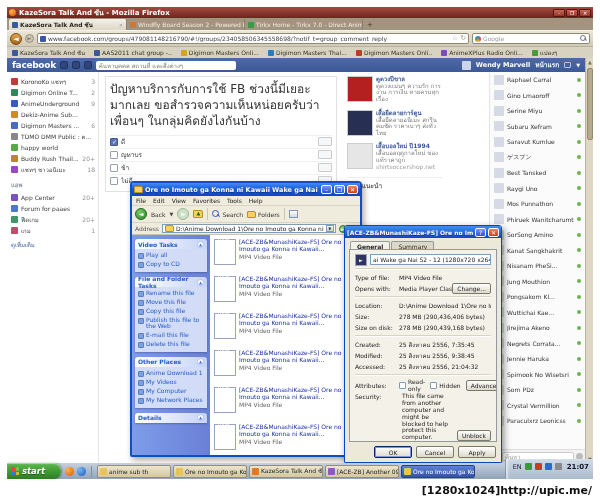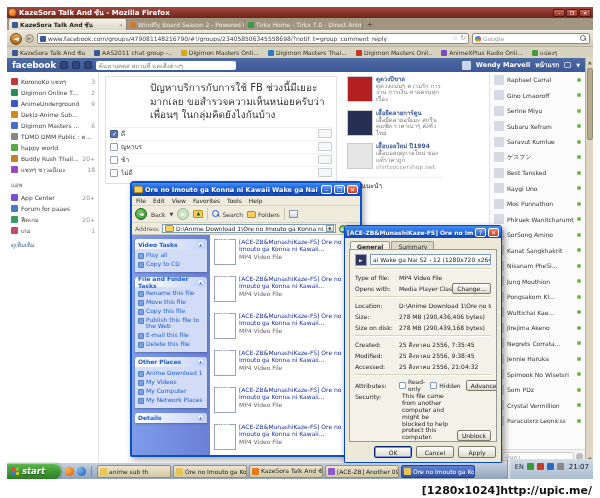--- a/index.html
+++ b/index.html
@@ -60,21 +60,21 @@
   .fb-left { position:absolute; left:0; top:0; width:92px; height:391px; background:#fff; border-right:1px solid #e6e6e6; padding:4px 3px 0 4px; }
   .fb-item { display:flex; align-items:center; gap:3px; height:11px; }
   .fb-ic { width:7px; height:7px; border-radius:1px; flex:none; }
   .fb-lb { flex:1; font-size:6px; color:#3c3c3c; white-space:nowrap; overflow:hidden; }
   .fb-ct { font-size:6px; color:#909090; flex:none; }
   .fb-sec { font-size:6px; font-weight:bold; color:#9197a3; margin:5px 0 2px; }
   .fb-more { font-size:6px; color:#3b5998; margin-top:4px; }
 
   .fb-main { position:absolute; left:96px; top:0; width:238px; height:391px; }
   .post { position:absolute; left:2px; top:4px; right:4px; background:#fff; border:1px solid #e1e1e1; border-radius:1px; padding:4px; }
-  .post-text { font-size:10px; color:#333; line-height:1.35;margin-left:40px; }
+  .post-text { font-size:12px; color:#333; line-height:1.35; }
   .poll { margin-top:5px; }
   .poll-row { display:flex; align-items:center; gap:3px; height:13px; border-top:1px solid #f0f0f0; }
   .poll-box { width:8px; height:8px; border:1px solid #98a0b0; background:#fff; border-radius:1px; flex:none; position:relative; }
   .poll-row.checked .poll-box { background:#5874b5; border-color:#44598f; }
   .poll-row.checked .poll-box::before { content:"✓"; position:absolute; left:1px; top:-1px; color:#fff; font-size:6px; }
   .poll-label { flex:1; font-size:6.5px; color:#333; white-space:nowrap; overflow:hidden; }
   .poll-count { width:14px; height:9px; border:1px solid #ccc; background:#f6f7f9; border-radius:1px; flex:none; }
 
   .fb-ads { position:absolute; left:340px; top:0; width:96px; height:391px; padding-top:4px; }
   .ad { display:flex; gap:3px; margin-bottom:7px; }
@@ -187,21 +187,21 @@
   .start-lb { color:#fff; font-size:8.5px; font-weight:bold; font-style:italic; text-shadow:0 1px 1px rgba(0,0,0,.45); }
   .ql { display:flex; align-items:center; gap:3px; padding:0 4px; flex:none; }
   .qic { width:9px; height:9px; border-radius:50%; flex:none; }
   .ql-sep { width:1px; height:11px; background:#7e90a8; margin-left:2px; }
   .tbtn { width:74px; height:13px; margin:0 1px; background:linear-gradient(#ede5cd,#d2c7a5); border:1px solid #978e74; border-radius:2px; display:flex; align-items:center; gap:2px; padding:0 2px; font-size:6px; color:#222; overflow:hidden; white-space:nowrap; flex:none; }
   .tbtn.active { background:linear-gradient(#5e82d8,#34529f); border-color:#23428f; color:#fff; }
   .tbic { width:7px; height:7px; border-radius:1px; flex:none; }
   .tray { margin-left:auto; height:24px; display:flex; align-items:center; gap:3px; padding:0 4px 9px 7px; background:linear-gradient(#cfdae6,#a4b5c9); border-left:1px solid #8497ad; box-shadow:inset 2px 0 2px rgba(255,255,255,.5); flex:none; }
   .tray-lang { font-size:6.5px; color:#223; }
   .tric { width:7px; height:7px; border-radius:1px; flex:none; }
-  .clock { font-size:7px; color:#112; margin-left:2px; }
+  .clock { font-size:7px; color:#112; margin-left:2px;font-weight:bold; }
 </style>
 </head>
 <body>
 
 <div id="frame">
   <div id="desktop">
 
     <div id="ff">
       <div class="ff-title">
         <span class="ff-appicon"></span>

